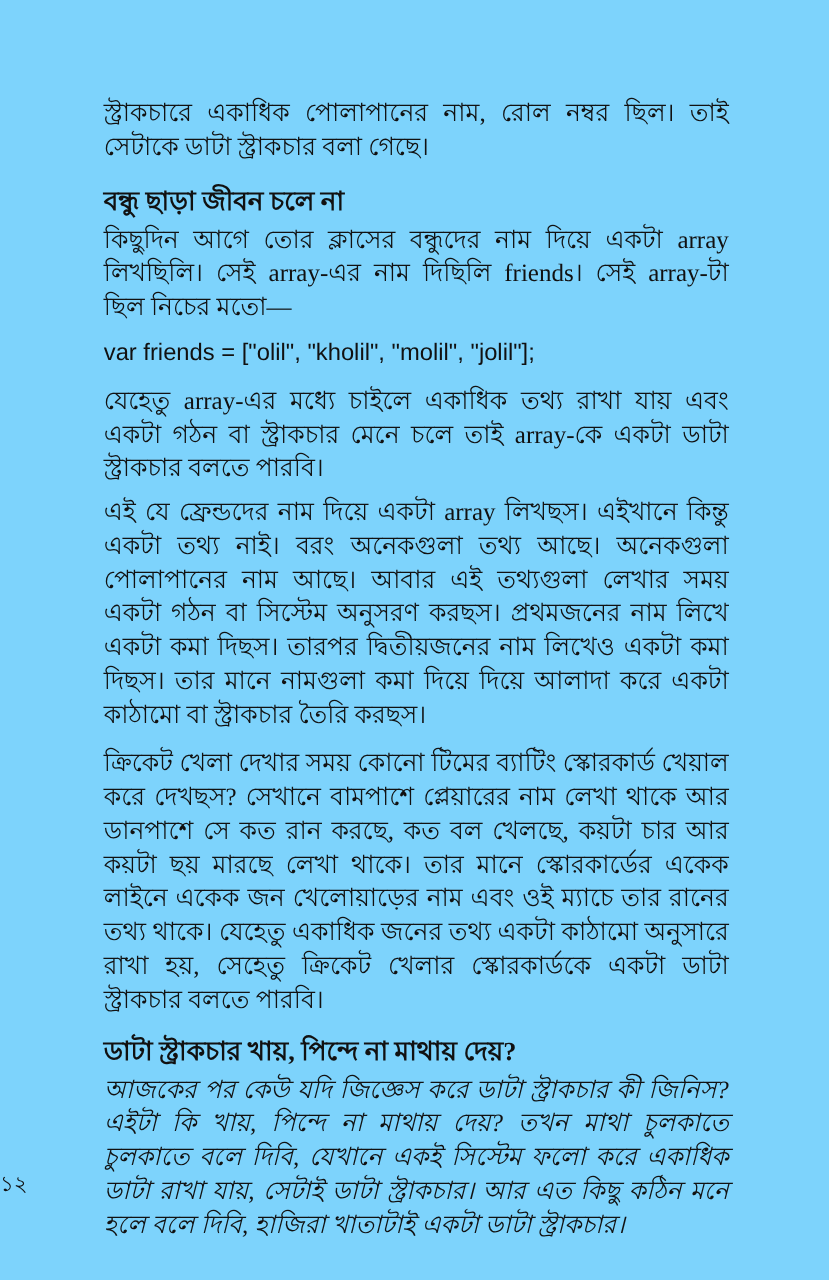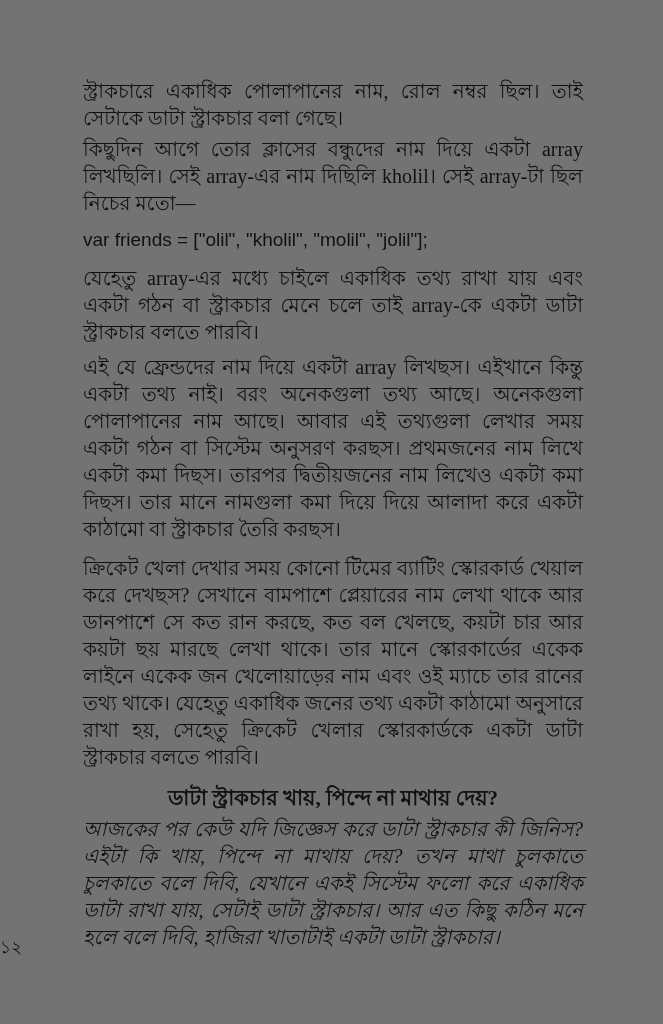--- a/index.html
+++ b/index.html
@@ -14,21 +14,21 @@
     overflow: hidden;
     font-family: "Liberation Serif", "DejaVu Serif", serif;
     color: #111111;
   }
   .page {
     position: absolute;
     top: 0;
     left: 0;
     width: 663px;
     height: 1024px;
-    background: #737373;
+    background: #7dd3fc;
   }
   .content {
     position: absolute;
     top: 78px;
     left: 83px;
     width: 500px;
   }
   .para {
     margin: 0;
     margin-top: 8px;
@@ -74,31 +74,32 @@
   }
 </style>
 </head>
 <body>
 
 <div class="page">
   <div class="content">
 
     <p class="para first">স্ট্রাকচারে একাধিক পোলাপানের নাম, রোল নম্বর ছিল। তাই সেটাকে ডাটা স্ট্রাকচার বলা গেছে।</p>
 
+    <h2 class="heading">বন্ধু ছাড়া জীবন চলে না</h2>
 
-    <p class="para" style="margin-top:4px;">কিছুদিন আগে তোর ক্লাসের বন্ধুদের নাম দিয়ে একটা array লিখছিলি। সেই array-এর নাম দিছিলি kholil। সেই array-টা ছিল নিচের মতো—</p>
+    <p class="para" style="margin-top:4px;">কিছুদিন আগে তোর ক্লাসের বন্ধুদের নাম দিয়ে একটা array লিখছিলি। সেই array-এর নাম দিছিলি friends। সেই array-টা ছিল নিচের মতো—</p>
 
     <div class="code-line">var friends = ["olil", "kholil", "molil", "jolil"];</div>
 
     <p class="para roomy">যেহেতু array-এর মধ্যে চাইলে একাধিক তথ্য রাখা যায় এবং একটা গঠন বা স্ট্রাকচার মেনে চলে তাই array-কে একটা ডাটা স্ট্রাকচার বলতে পারবি।</p>
 
     <p class="para">এই যে ফ্রেন্ডদের নাম দিয়ে একটা array লিখছস। এইখানে কিন্তু একটা তথ্য নাই। বরং অনেকগুলা তথ্য আছে। অনেকগুলা পোলাপানের নাম আছে। আবার এই তথ্যগুলা লেখার সময় একটা গঠন বা সিস্টেম অনুসরণ করছস। প্রথমজনের নাম লিখে একটা কমা দিছস। তারপর দ্বিতীয়জনের নাম লিখেও একটা কমা দিছস। তার মানে নামগুলা কমা দিয়ে দিয়ে আলাদা করে একটা কাঠামো বা স্ট্রাকচার তৈরি করছস।</p>
 
     <p class="para roomy">ক্রিকেট খেলা দেখার সময় কোনো টিমের ব্যাটিং স্কোরকার্ড খেয়াল করে দেখছস? সেখানে বামপাশে প্লেয়ারের নাম লেখা থাকে আর ডানপাশে সে কত রান করছে, কত বল খেলছে, কয়টা চার আর কয়টা ছয় মারছে লেখা থাকে। তার মানে স্কোরকার্ডের একেক লাইনে একেক জন খেলোয়াড়ের নাম এবং ওই ম্যাচে তার রানের তথ্য থাকে। যেহেতু একাধিক জনের তথ্য একটা কাঠামো অনুসারে রাখা হয়, সেহেতু ক্রিকেট খেলার স্কোরকার্ডকে একটা ডাটা স্ট্রাকচার বলতে পারবি।</p>
 
-    <h2 class="heading" style="margin-top:14px;text-align:center;">ডাটা স্ট্রাকচার খায়, পিন্দে না মাথায় দেয়?</h2>
+    <h2 class="heading" style="margin-top:14px;">ডাটা স্ট্রাকচার খায়, পিন্দে না মাথায় দেয়?</h2>
 
     <p class="para" style="margin-top:4px;font-style:italic;">আজকের পর কেউ যদি জিজ্ঞেস করে ডাটা স্ট্রাকচার কী জিনিস? এইটা কি খায়, পিন্দে না মাথায় দেয়? তখন মাথা চুলকাতে চুলকাতে বলে দিবি, যেখানে একই সিস্টেম ফলো করে একাধিক ডাটা রাখা যায়, সেটাই ডাটা স্ট্রাকচার। আর এত কিছু কঠিন মনে হলে বলে দিবি, হাজিরা খাতাটাই একটা ডাটা স্ট্রাকচার।</p>
 
   </div>
 
   <div class="page-number">১২</div>
 </div>
 
 </body></html>

